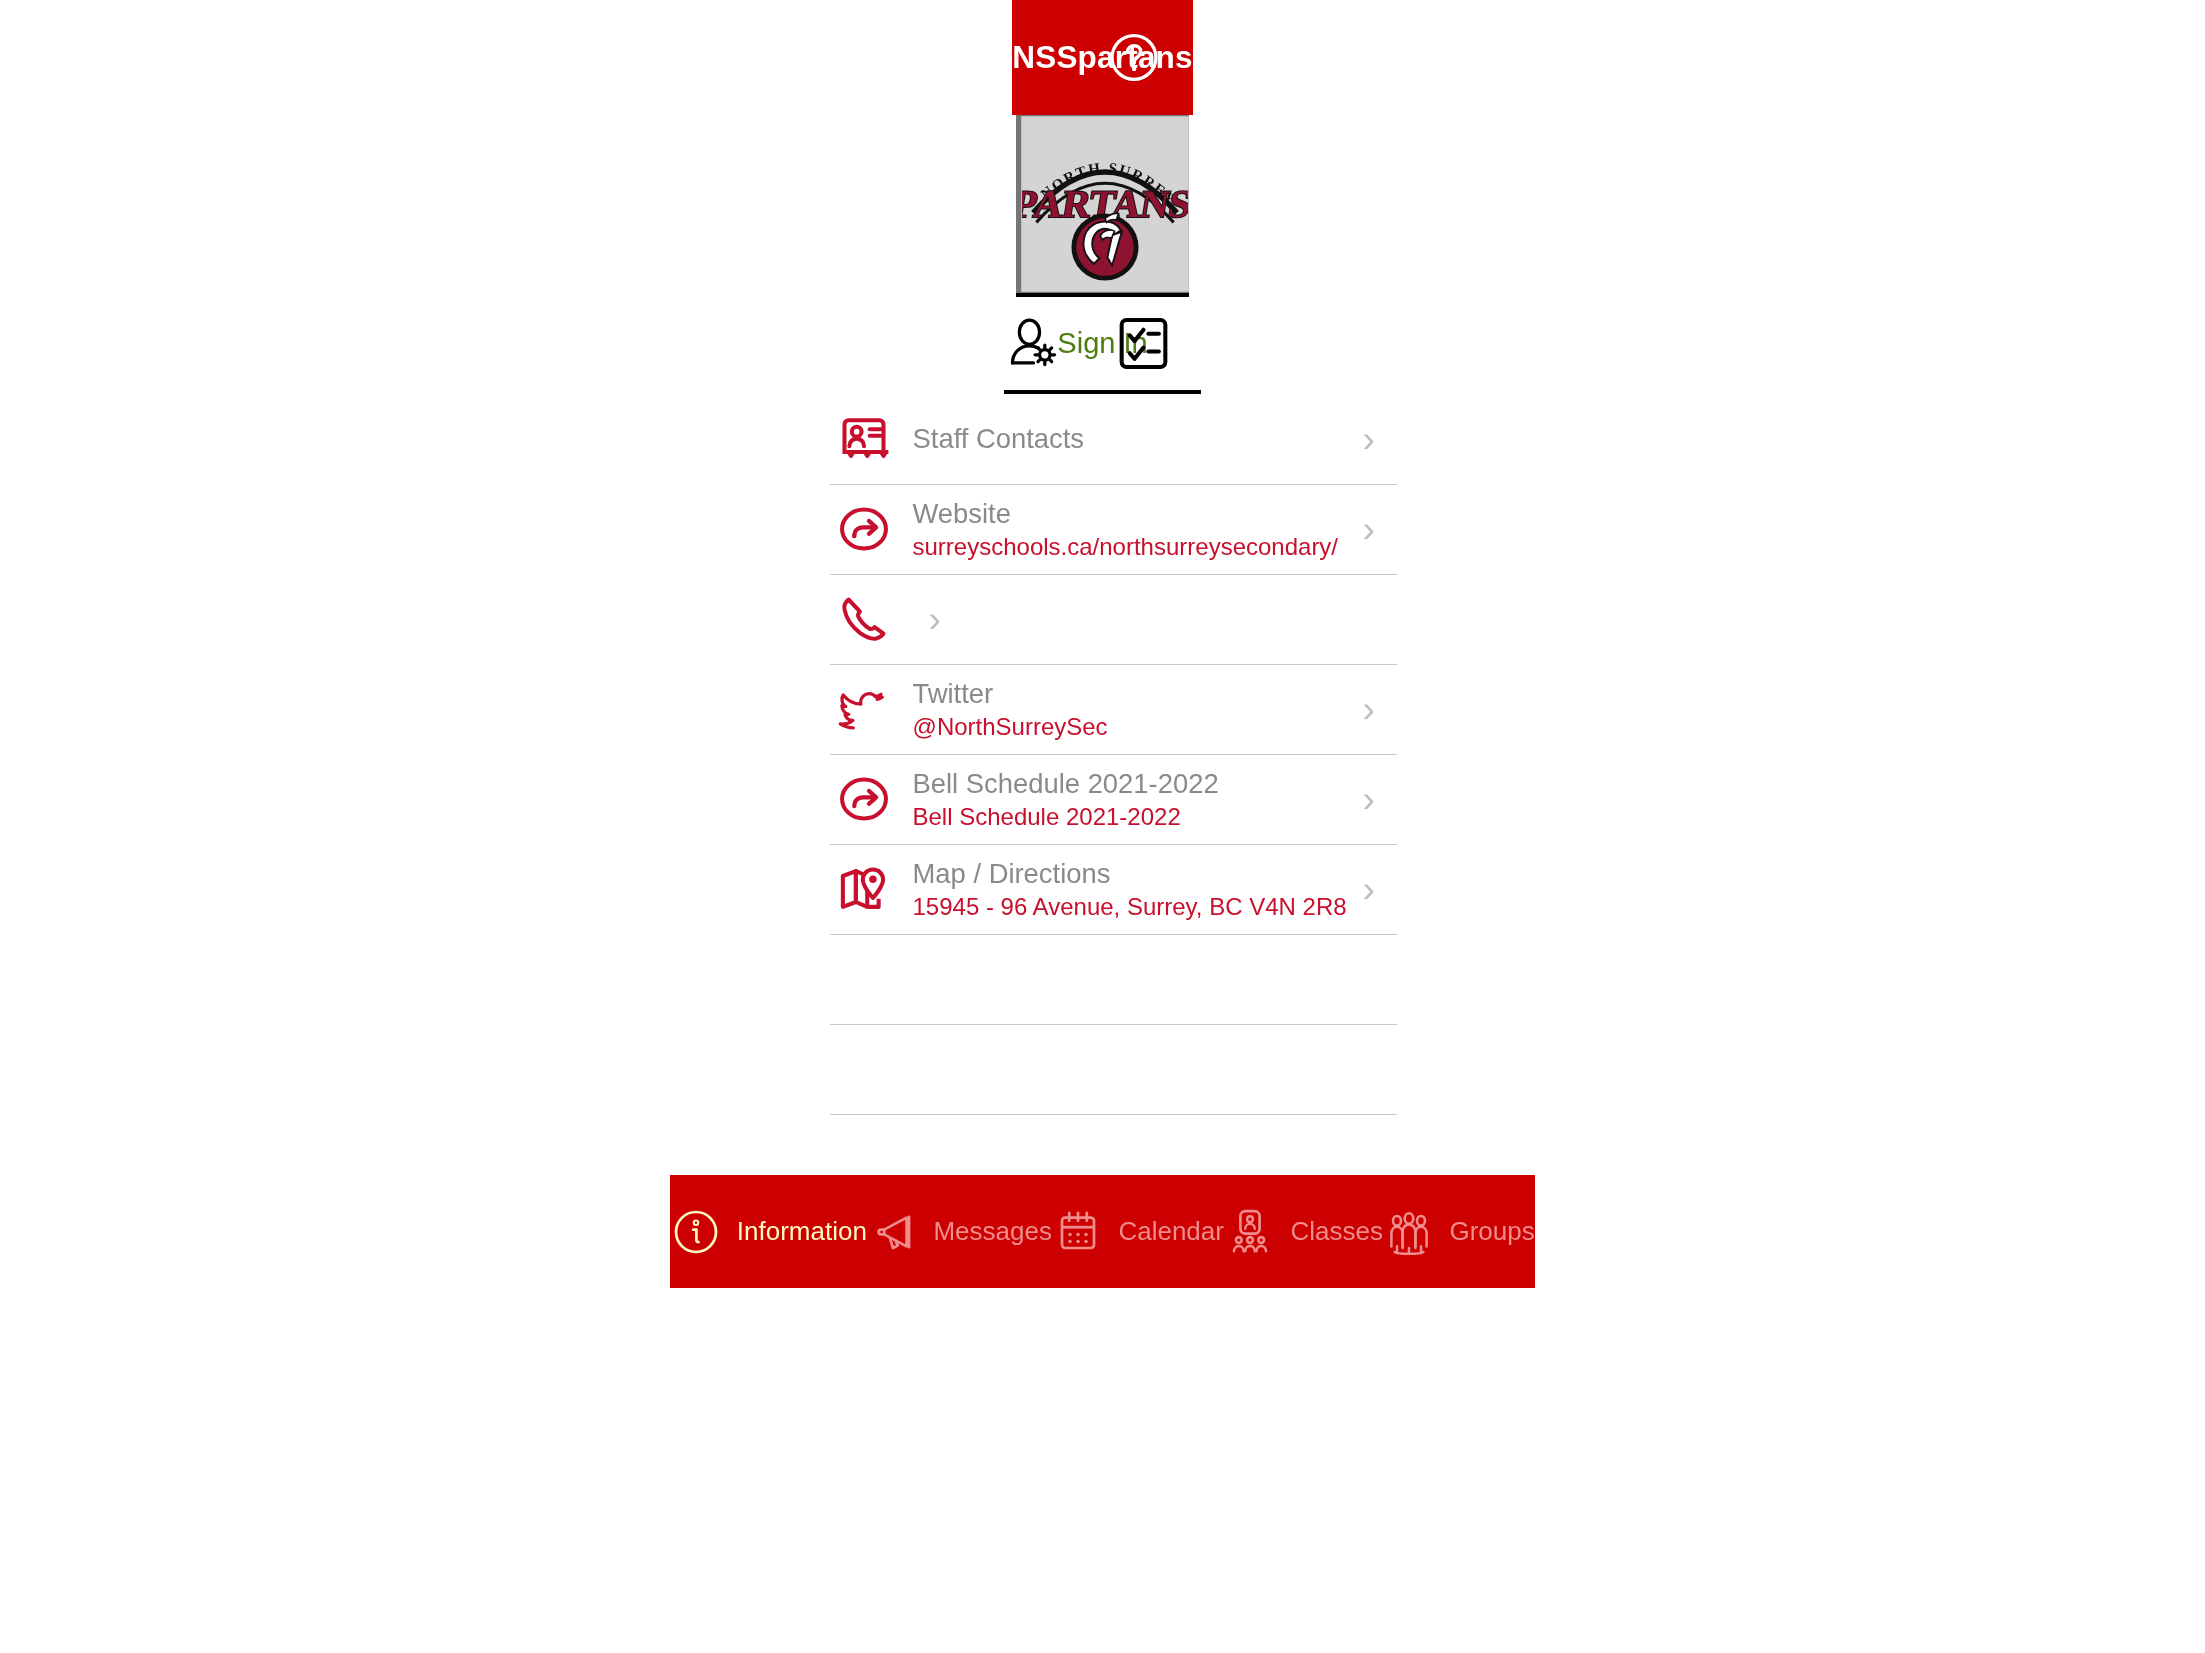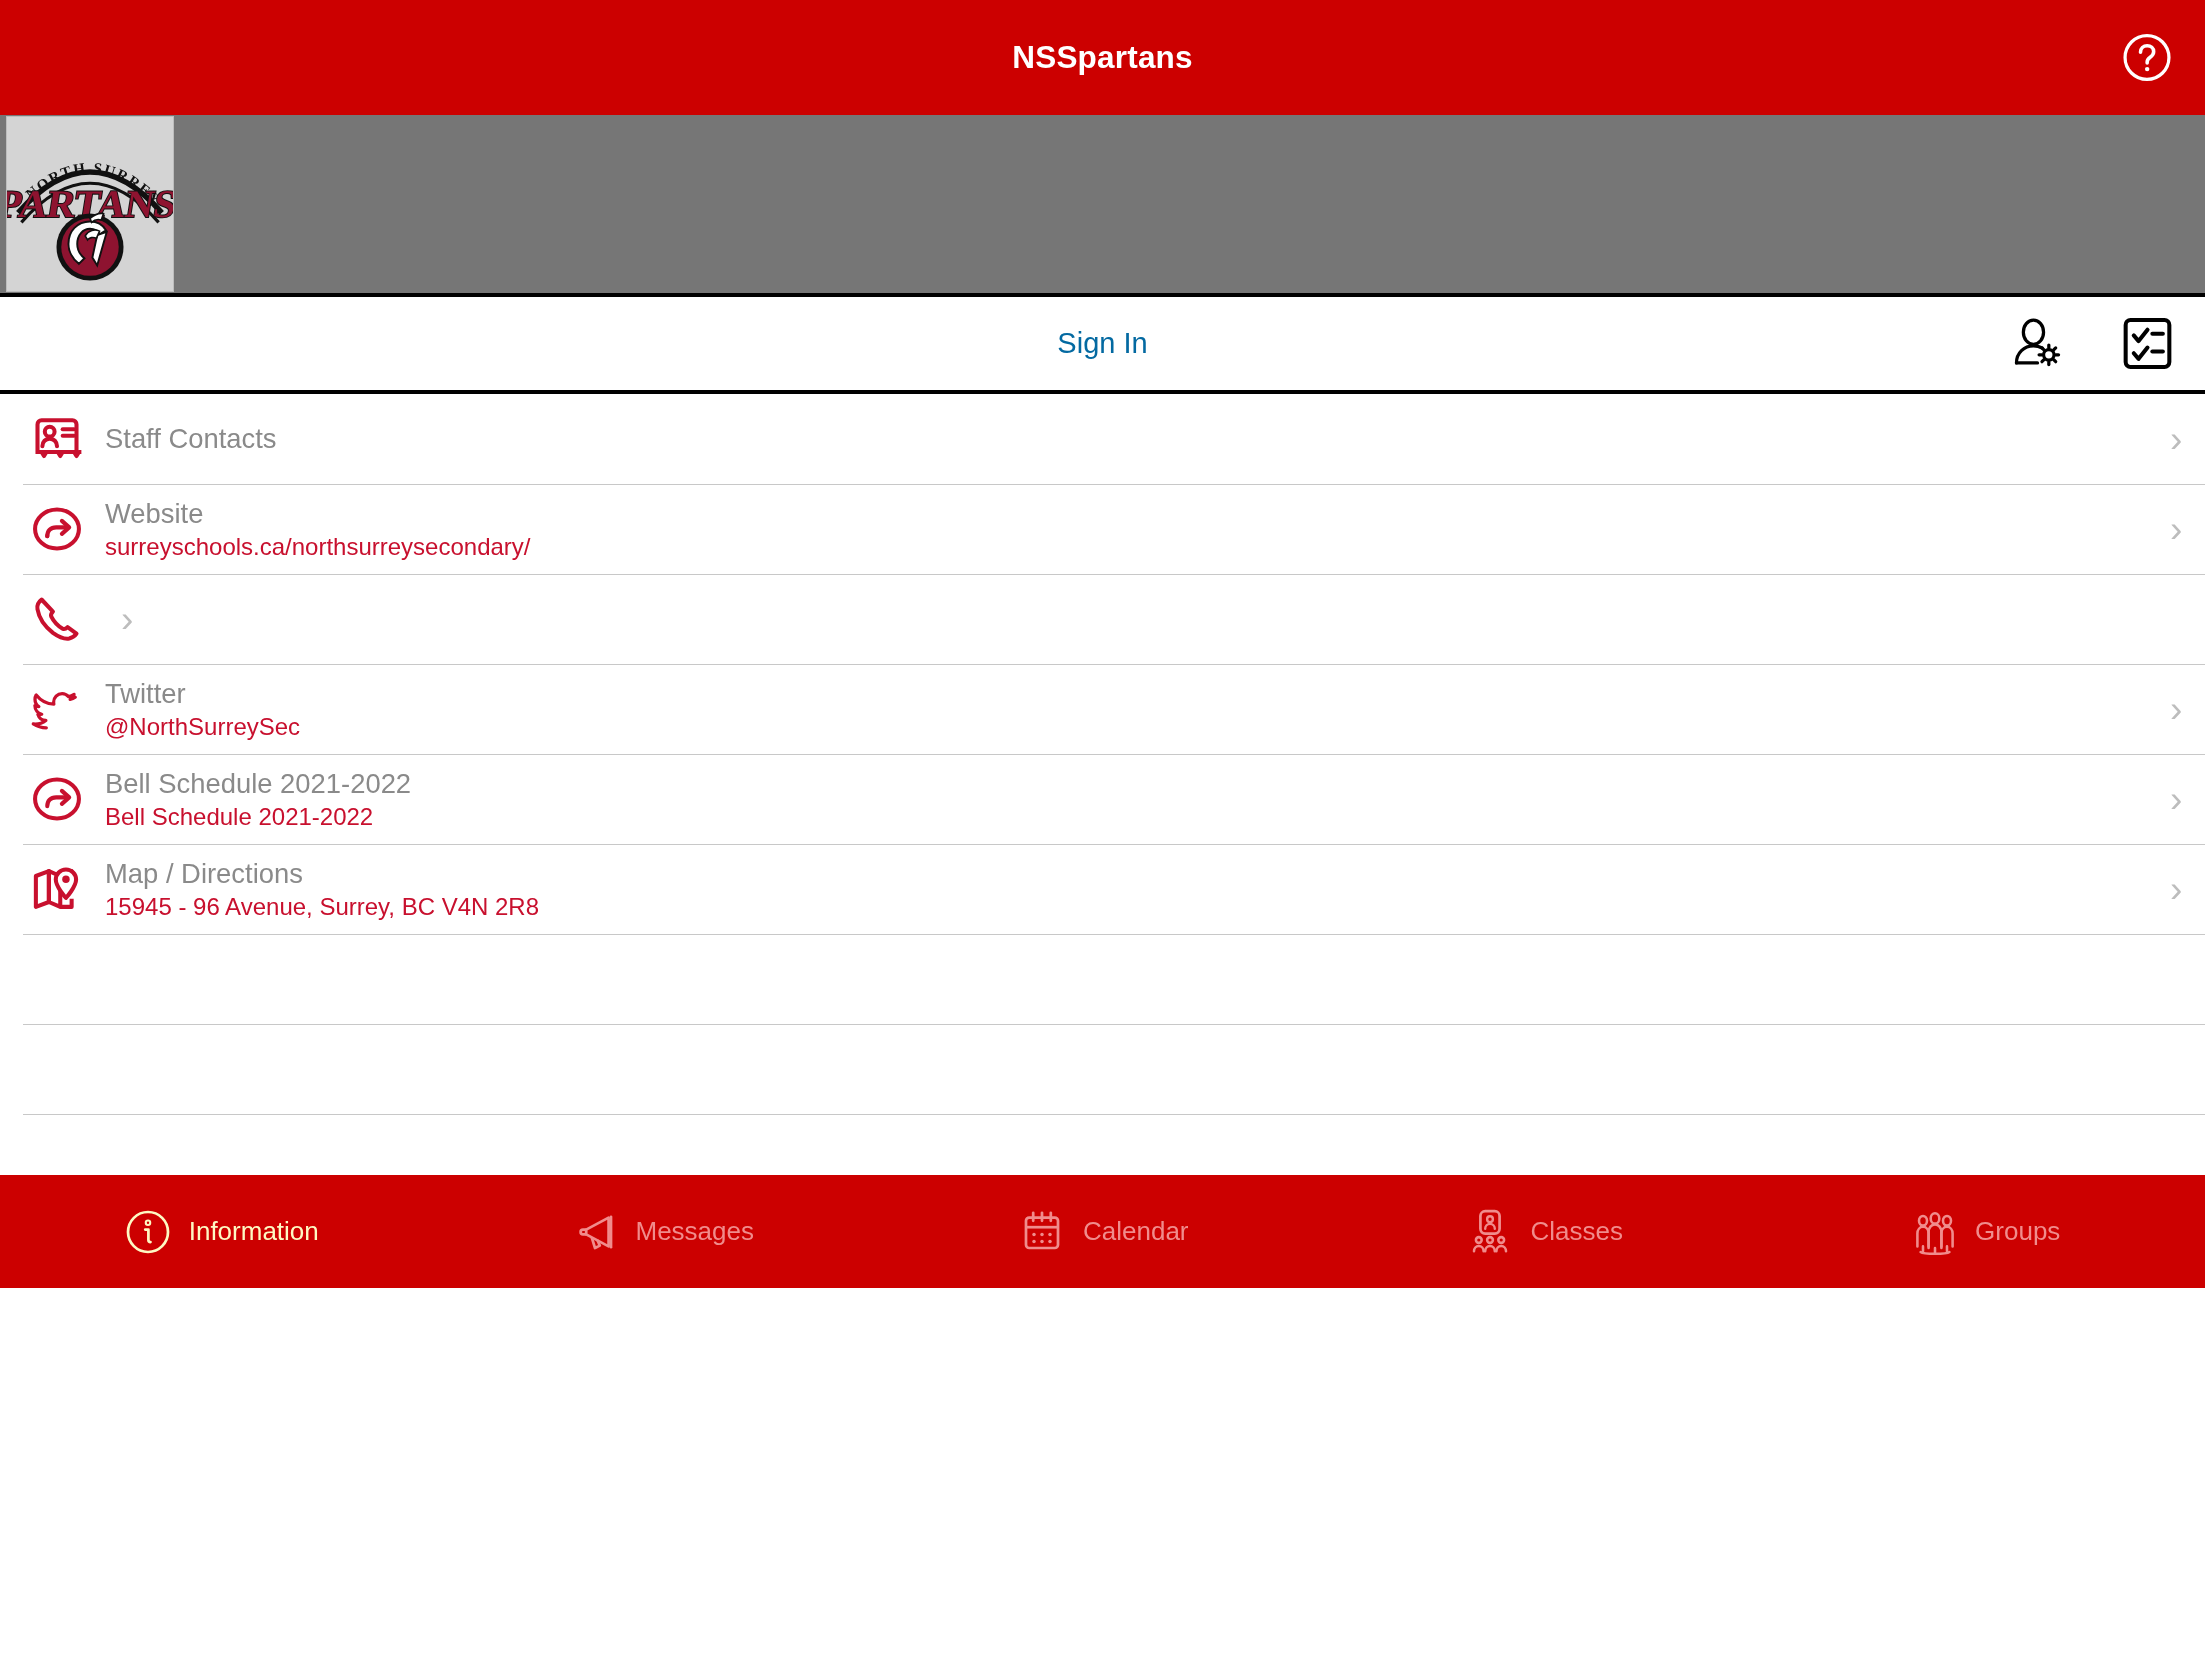--- a/index.html
+++ b/index.html
@@ -13,20 +13,21 @@
     -webkit-font-smoothing: antialiased;
   }
 
   #app {
     position: relative;
     width: 2205px;
     height: 1288px;
     display: flex;
     flex-direction: column;
     background: #ffffff;
+    align-items: center;
   }
 
   
   .titlebar {
     position: relative;
     height: 115px;
     flex: 0 0 115px;
     background: #cc0000;
     display: flex;
     align-items: center;
@@ -90,21 +91,21 @@
     flex: 0 0 97px;
     background: #ffffff;
     border-bottom: 4.8px solid #000000;
     display: flex;
     align-items: center;
   }
   .signin-label {
     position: absolute;
     left: 0; right: 0;
     text-align: center;
-    color: #0369a1;
+    color: #4d7c0f;
     font-size: 29px;
   }
   .toolbar-icons {
     margin-left: auto;
     margin-right: 27.4px;
     display: flex;
     align-items: center;
     gap: 50px;
     z-index: 2;
   }

